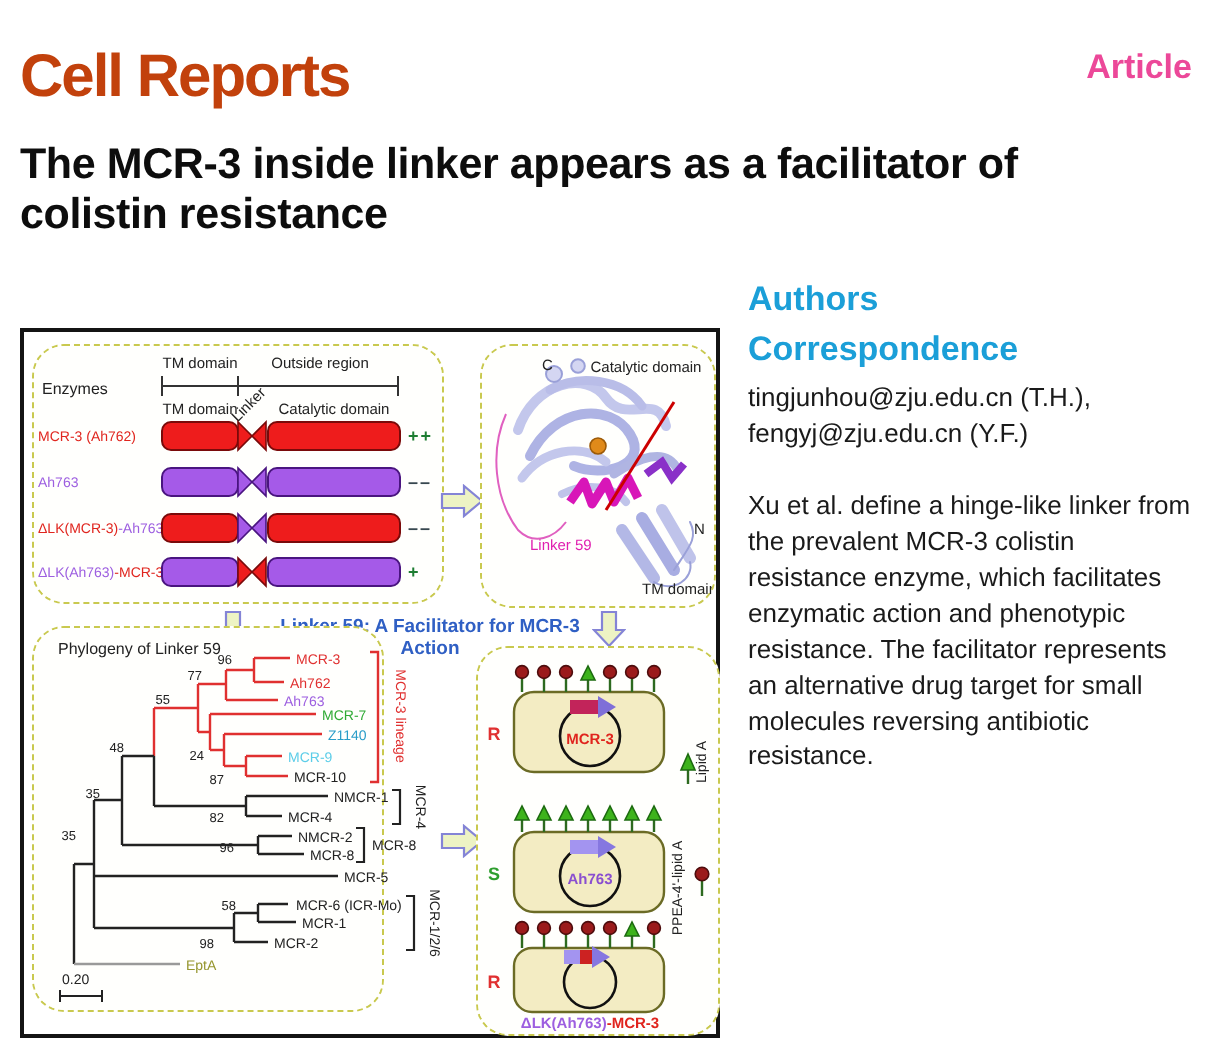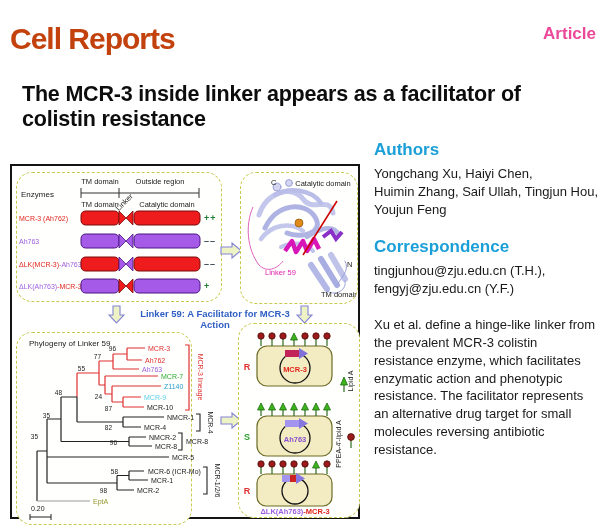--- a/index.html
+++ b/index.html
@@ -1,29 +1,29 @@
 <!DOCTYPE html>
 <html><head>
 <meta charset="utf-8">
 <style>
   html,body{margin:0;padding:0;background:#ffffff;}
   .page{position:relative;width:606px;height:530px;background:#fff;overflow:hidden;
         font-family:"Liberation Sans","DejaVu Sans",sans-serif;}
   .logo{position:absolute;left:10px;top:22px;font-size:30px;font-weight:700;
         letter-spacing:-1px;color:#c2410c;}
   .article-tag{position:absolute;right:10px;top:24px;font-size:17px;font-weight:700;color:#ec4899;}
-  .title{position:absolute;left:10px;top:70px;width:580px;margin:12px;font-size:21.5px;
+  .title{position:absolute;left:10px;top:70px;width:580px;margin:0;font-size:21.5px;
          font-weight:700;color:#0d0d0d;line-height:1.18;white-space:pre-line;letter-spacing:-0.2px;}
   .ga-heading{position:absolute;left:10px;top:139px;font-size:15px;font-weight:700;color:#1b9fd8;}
   .frame{position:absolute;left:10px;top:164px;width:350px;height:355px;border:2px solid #141414;
          background:#fff;box-sizing:border-box;}
   .panel{position:absolute;border:1.4px dashed #c9c94f;border-radius:16px;background:#fffffd;box-sizing:border-box;}
   .p-enzymes{left:4px;top:6px;width:206px;height:130px;}
   .p-structure{left:228px;top:6px;width:118px;height:132px;}
-  .p-phylo{left:4px;top:166px;width:176px;height:193px;}
+  .p-phylo{left:4px;top:147px;width:176px;height:193px;}
   .p-cells{left:226px;top:157px;width:122px;height:195px;}
   .arrow-abs{position:absolute;}
   .caption{position:absolute;left:118px;top:142px;width:170px;text-align:center;
            font-size:9.5px;font-weight:700;color:#2f5fc4;}
   .sidebar{position:absolute;left:374px;top:140px;width:226px;color:#1a1a1a;}
   .sb-h{font-size:17px;font-weight:700;color:#1b9fd8;margin:0 0 5px 0;}
   .sb-body{font-size:13px;line-height:1.38;margin:0 0 18px 0;}
   .pre{white-space:pre-line;}
   svg text{font-family:"Liberation Sans","DejaVu Sans",sans-serif;}
   .t8{font-size:8px;fill:#222;}
@@ -275,21 +275,18 @@
           <line x1="112" y1="124" x2="112" y2="116" stroke="#2d6a1f" stroke-width="1.2"></line>
           <circle cx="112" cy="113" r="3.4" fill="#9b1b1b" stroke="#4d0d0d" stroke-width="0.8"></circle>
         </g>
         <text class="t7" fill="#222" x="102" y="120" text-anchor="middle" transform="rotate(-90 102 120)">PPEA-4'-lipid A</text>
       </svg>
     </div>
   </div>
 
   <div class="sidebar">
     <div class="sb-h">Authors</div>
-    <div class="sb-body pre">Yongchang Xu, Haiyi Chen,
-Huimin Zhang, Saif Ullah, Tingjun Hou,
-Youjun Feng</div>
     <div class="sb-h">Correspondence</div>
     <div class="sb-body pre">tingjunhou@zju.edu.cn (T.H.),
 fengyj@zju.edu.cn (Y.F.)</div>
     <div class="sb-body">Xu et al. define a hinge-like linker from the prevalent MCR-3 colistin resistance enzyme, which facilitates enzymatic action and phenotypic resistance. The facilitator represents an alternative drug target for small molecules reversing antibiotic resistance.</div>
   </div>
 </div>
 
 </body></html>

